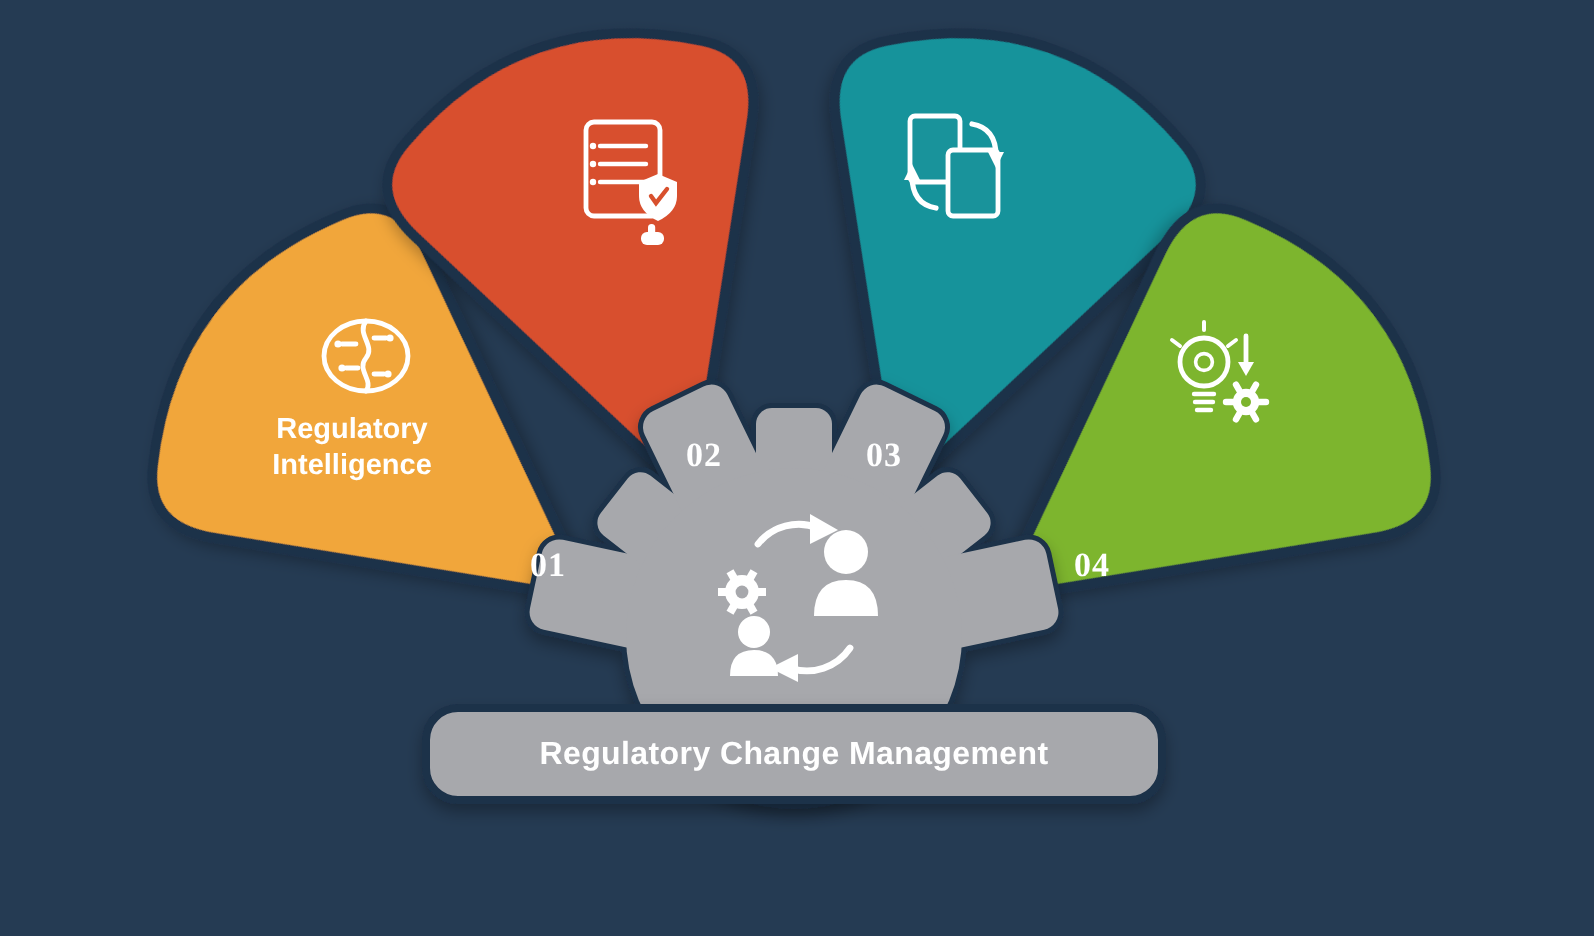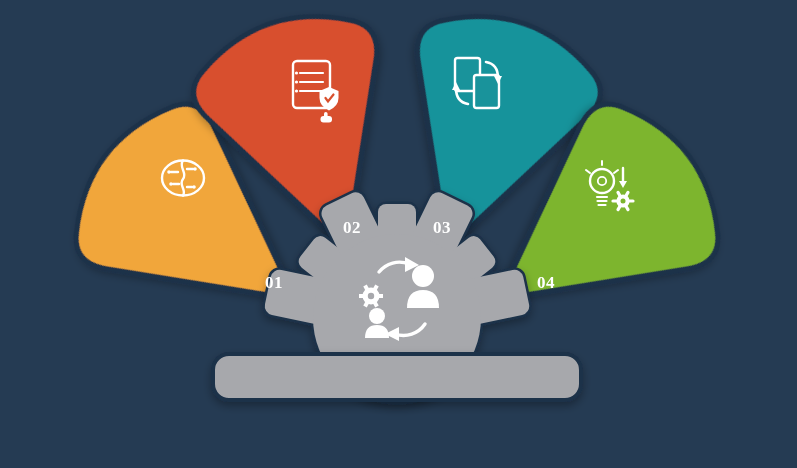--- a/index.html
+++ b/index.html
@@ -156,21 +156,23 @@
           <line x1="2.75" y1="-4.76" x2="5" y2="-8.66"></line>
         </g>
         <circle r="6.6" fill="#FFFFFF" stroke="none"></circle>
         <circle r="2.5" stroke="none" fill="#7DB52D"></circle>
       </g>
     </g>
   </svg>
 
   <div class="overlay">
 
+    <div class="step-label" style="left:176px;top:224px;width:120px;">Regulatory Intelligence</div>
 
     <div class="step-num" style="left:274px;top:283px;">01</div>
     <div class="step-num" style="left:352px;top:228px;">02</div>
     <div class="step-num" style="left:442px;top:228px;text-align:right;">03</div>
     <div class="step-num" style="left:546px;top:283px;">04</div>
 
+    <div class="banner-label" style="left:397px;top:378px;">Regulatory Change Management</div>
   </div>
 
 </div>
 
 </body></html>

